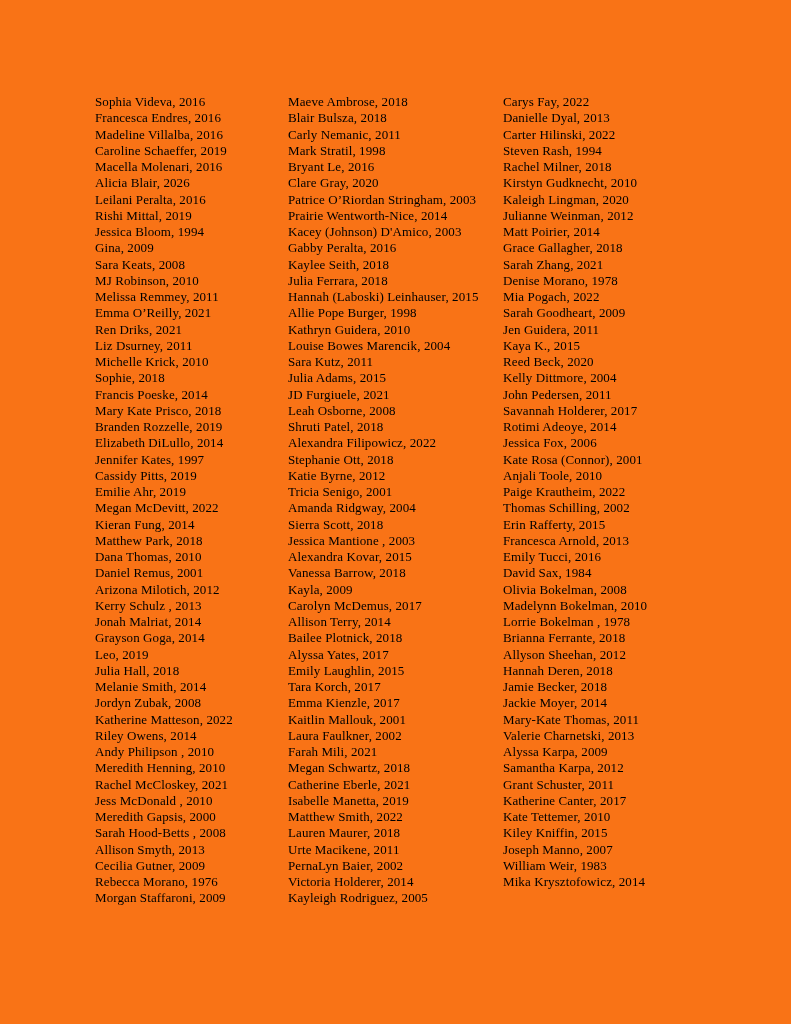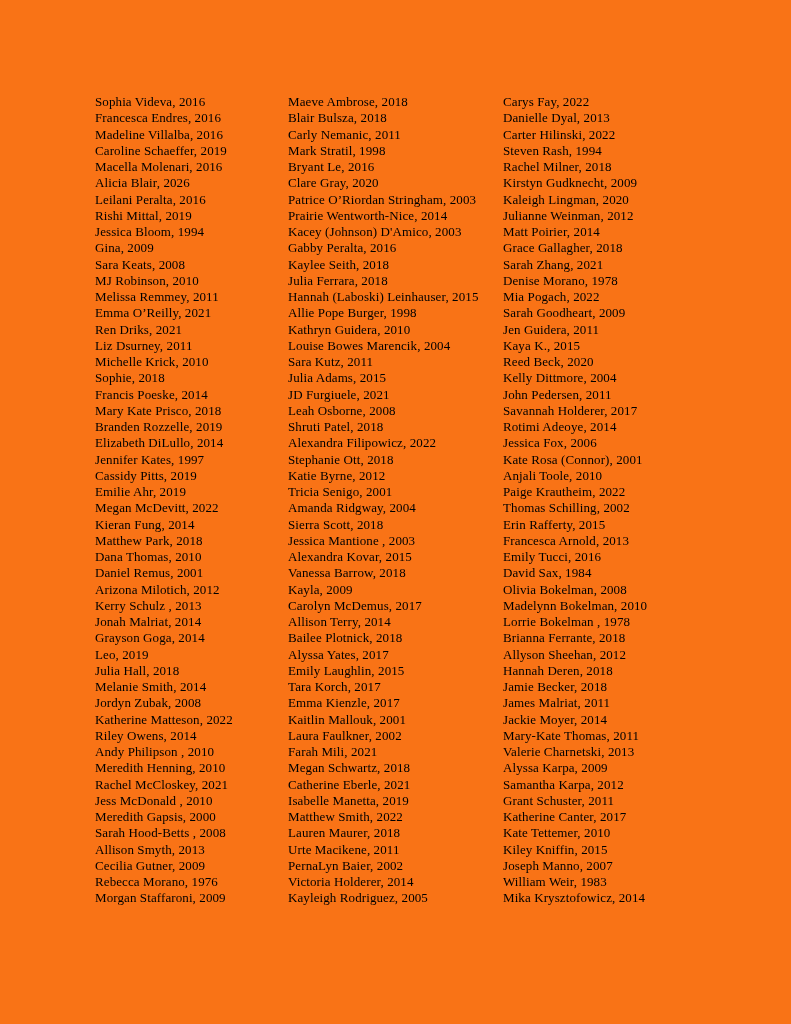--- a/index.html
+++ b/index.html
@@ -141,21 +141,21 @@
       <div class="row">PernaLyn Baier, 2002</div>
       <div class="row">Victoria Holderer, 2014</div>
       <div class="row">Kayleigh Rodriguez, 2005</div>
     </div>
   <div class="col col-3">
       <div class="row">Carys Fay, 2022</div>
       <div class="row">Danielle Dyal, 2013</div>
       <div class="row">Carter Hilinski, 2022</div>
       <div class="row">Steven Rash, 1994</div>
       <div class="row">Rachel Milner, 2018</div>
-      <div class="row">Kirstyn Gudknecht, 2009</div>
+      <div class="row">Kirstyn Gudknecht, 2010</div>
       <div class="row">Kaleigh Lingman, 2020</div>
       <div class="row">Julianne Weinman, 2012</div>
       <div class="row">Matt Poirier, 2014</div>
       <div class="row">Grace Gallagher, 2018</div>
       <div class="row">Sarah Zhang, 2021</div>
       <div class="row">Denise Morano, 1978</div>
       <div class="row">Mia Pogach, 2022</div>
       <div class="row">Sarah Goodheart, 2009</div>
       <div class="row">Jen Guidera, 2011</div>
       <div class="row">Kaya K., 2015</div>
@@ -173,21 +173,20 @@
       <div class="row">Francesca Arnold, 2013</div>
       <div class="row">Emily Tucci, 2016</div>
       <div class="row">David Sax, 1984</div>
       <div class="row">Olivia Bokelman, 2008</div>
       <div class="row">Madelynn Bokelman, 2010</div>
       <div class="row">Lorrie Bokelman , 1978</div>
       <div class="row">Brianna Ferrante, 2018</div>
       <div class="row">Allyson Sheehan, 2012</div>
       <div class="row">Hannah Deren, 2018</div>
       <div class="row">Jamie Becker, 2018</div>
-      <div class="row">James Malriat, 2011</div>
       <div class="row">Jackie Moyer, 2014</div>
       <div class="row">Mary-Kate Thomas, 2011</div>
       <div class="row">Valerie Charnetski, 2013</div>
       <div class="row">Alyssa Karpa, 2009</div>
       <div class="row">Samantha Karpa, 2012</div>
       <div class="row">Grant Schuster, 2011</div>
       <div class="row">Katherine Canter, 2017</div>
       <div class="row">Kate Tettemer, 2010</div>
       <div class="row">Kiley Kniffin, 2015</div>
       <div class="row">Joseph Manno, 2007</div>

